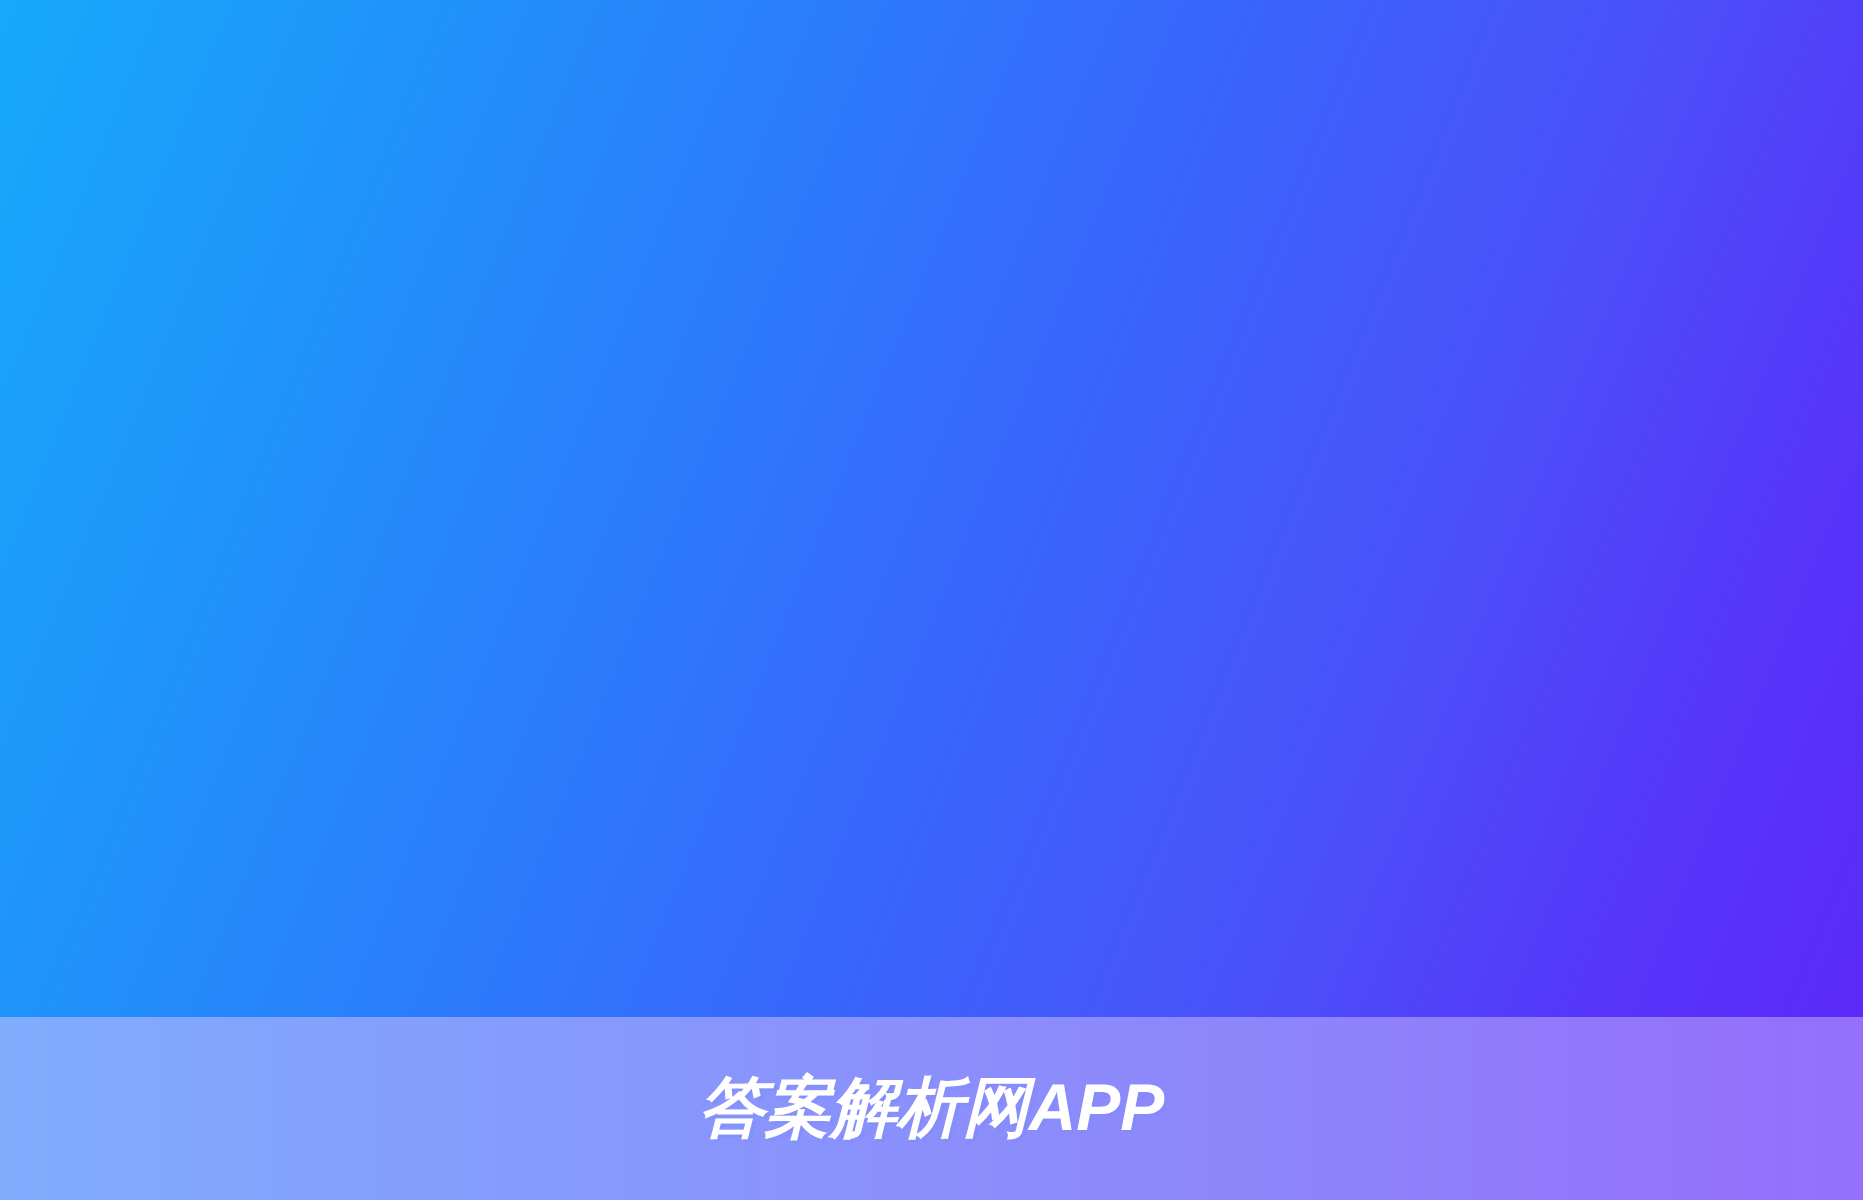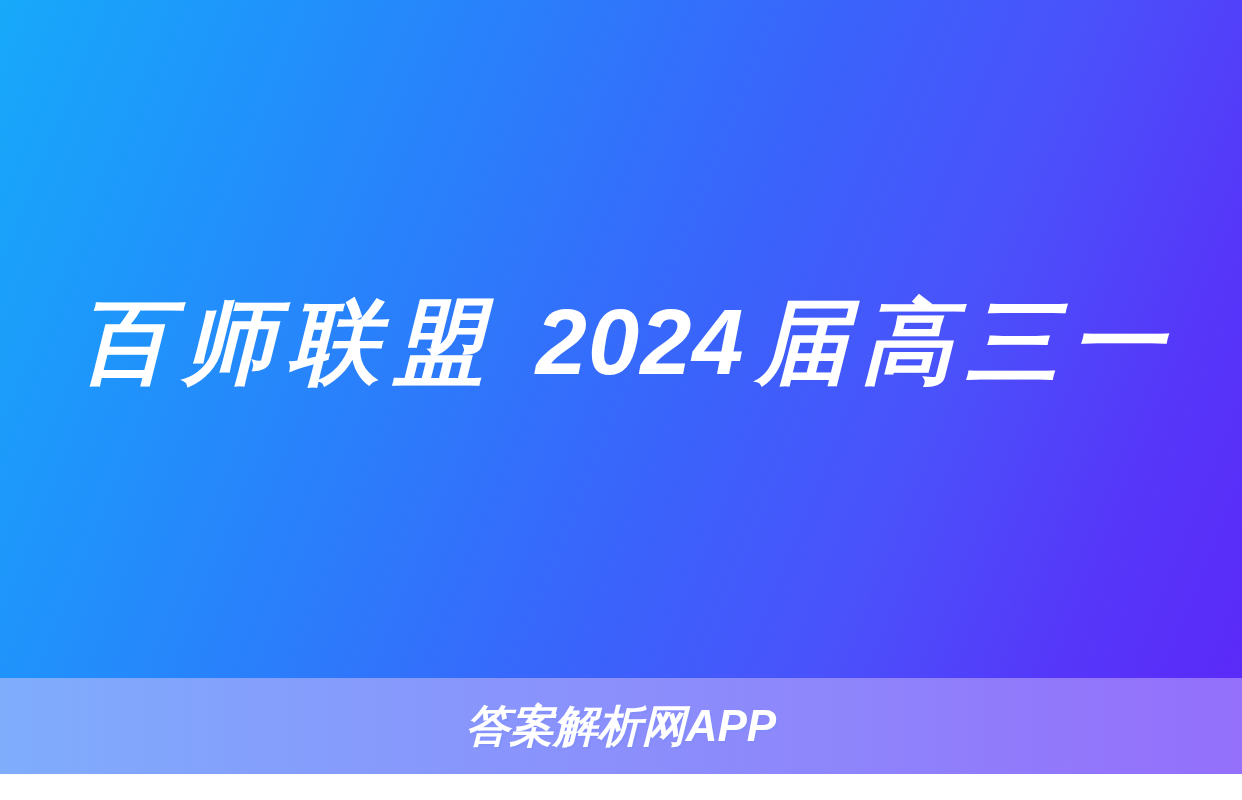--- a/index.html
+++ b/index.html
@@ -72,21 +72,21 @@
     text-align-last: justify;
     white-space: normal;
   }
 
   
   #footer-bar {
     position: absolute;
     left: 0;
     top: 678px;
     width: 1242px;
-    height: 96px;
+    height: 122px;
     background: linear-gradient(90deg,
       #7FADFC 0%,
       #849FFC 22%,
       #8A92FC 45%,
       #8E85FB 68%,
       #9276FB 88%,
       #9470FB 100%);
     display: flex;
     align-items: center;
     justify-content: center;
@@ -105,20 +105,19 @@
   }
 </style>
 </head>
 <body>
 
 <div id="cover-card">
 
   <div id="hero-panel"></div>
 
   <div id="title-block">
-    <span class="title-line justified">百师联盟 2024届高三一</span>
   </div>
 
   <div id="footer-bar">
     <span id="watermark-text">答案解析网APP</span>
   </div>
 
 </div>
 
 </body></html>

